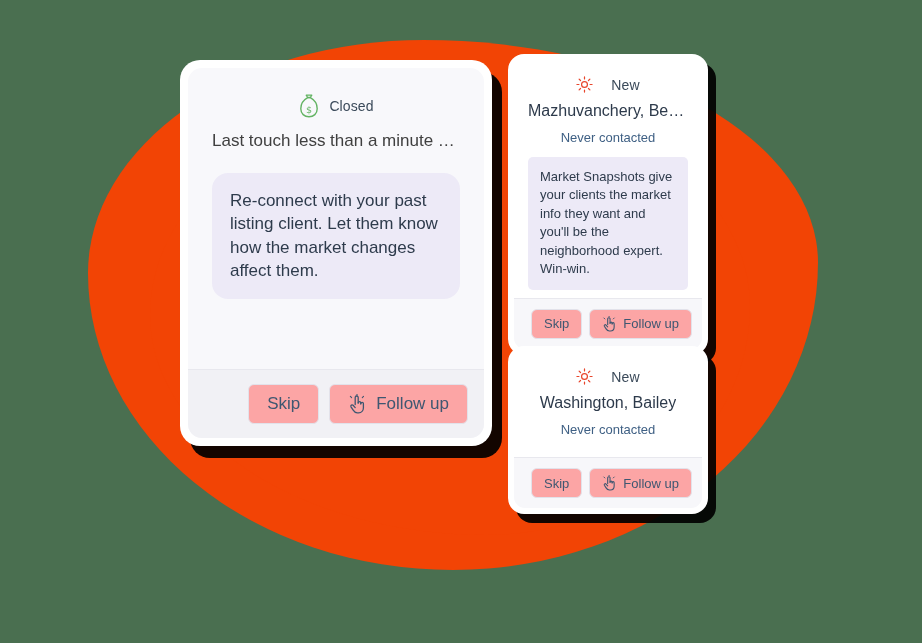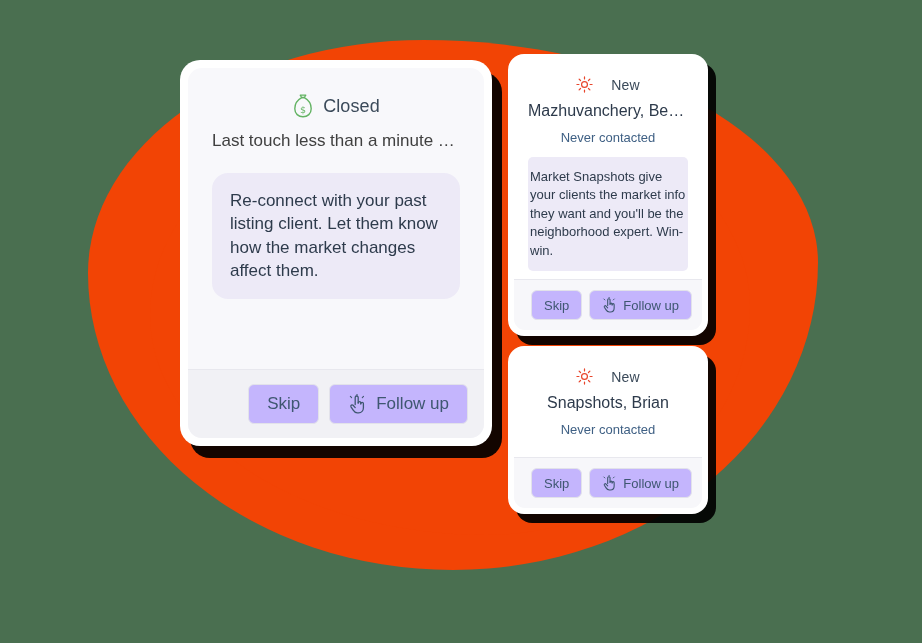--- a/index.html
+++ b/index.html
@@ -81,21 +81,21 @@
   }
 
   
   .status-row {
     display: flex;
     align-items: center;
     gap: 9px;
     margin-bottom: 13px;
   }
   .status-label {
-    font-size: 18px;
+    font-size: 14px;
     color: #3b4a5a;
     letter-spacing: 0.1px;
   }
 
   .lead-name {
     font-size: 22px;
     color: #2d3a4b;
     margin-bottom: 16px;
     text-align: center;
     white-space: nowrap;
@@ -134,21 +134,21 @@
     flex: 0 0 auto;
     background: #f1f1f5;
     padding: 14px 16px;
     display: flex;
     justify-content: flex-end;
     gap: 10px;
     border-top: 1px solid #e8e8ee;
   }
 
   .btn {
-    background: #c4b5fd;
+    background: #fca5a5;
     border: 1px solid #e2e2ea;
     border-radius: 6px;
     font-family: "Liberation Sans", sans-serif;
     font-size: 17px;
     color: #3f5771;
     padding: 9px 18px;
     display: flex;
     align-items: center;
     gap: 9px;
     cursor: pointer;
@@ -162,21 +162,21 @@
     padding: 6px;
     box-shadow: 8px 9px 0 0 rgba(0,0,0,0.92);
   }
   .card-sm .card-inner { background: #ffffff; border-radius: 11px; }
   .card-sm .card-body { padding: 16px 14px 8px 14px; }
   .card-sm .status-row { gap: 18px; margin-bottom: 9px; align-items: center; }
   .card-sm .status-label { font-size: 14px; }
   .card-sm .lead-name { font-size: 16px; margin-bottom: 10px; }
   .card-sm .sub-line { font-size: 13px; margin-bottom: 12px; }
   .card-sm .sub-line.link { font-size: 13px; color: #3f6084; }
-  .card-sm .note-box { font-size: 13px; padding: 11px 2px; line-height: 1.42; border-radius: 5px; }
+  .card-sm .note-box { font-size: 13px; padding: 11px 12px; line-height: 1.42; border-radius: 5px; }
   .card-sm .card-footer { padding: 10px 10px; gap: 7px; background: #f7f7fa; }
   .card-sm .btn { font-size: 13px; padding: 6px 12px; gap: 6px; }
 
   .card-top-right { left: 508px; top: 54px; }
   .card-bottom-right { left: 508px; top: 346px; }
 
   
   .icon { display: inline-flex; align-items: center; justify-content: center; flex: 0 0 auto; }
   .icon svg { display: block; }
 </style>
@@ -273,21 +273,21 @@
         <div class="status-row">
           <span class="icon">
             <svg width="17" height="17" viewBox="0 0 18 18" fill="none">
               <circle cx="9" cy="9" r="3.1" stroke="#e8462c" stroke-width="1.3" fill="none"></circle>
               <path d="M9 1v2.1M9 14.9V17M1 9h2.1M14.9 9H17M3.3 3.3l1.5 1.5M13.2 13.2l1.5 1.5M14.7 3.3l-1.5 1.5M4.8 13.2l-1.5 1.5" stroke="#e8462c" stroke-width="1.3" stroke-linecap="round"></path>
             </svg>
           </span>
           <span class="status-label">New</span>
         </div>
 
-        <div class="lead-name">Snapshots, Brian</div>
+        <div class="lead-name">Washington, Bailey</div>
         <div class="sub-line link">Never contacted</div>
 
       </div>
 
       <div class="card-footer">
         <button class="btn">
           <span>Skip</span>
         </button>
         <button class="btn">
           <span class="icon">

